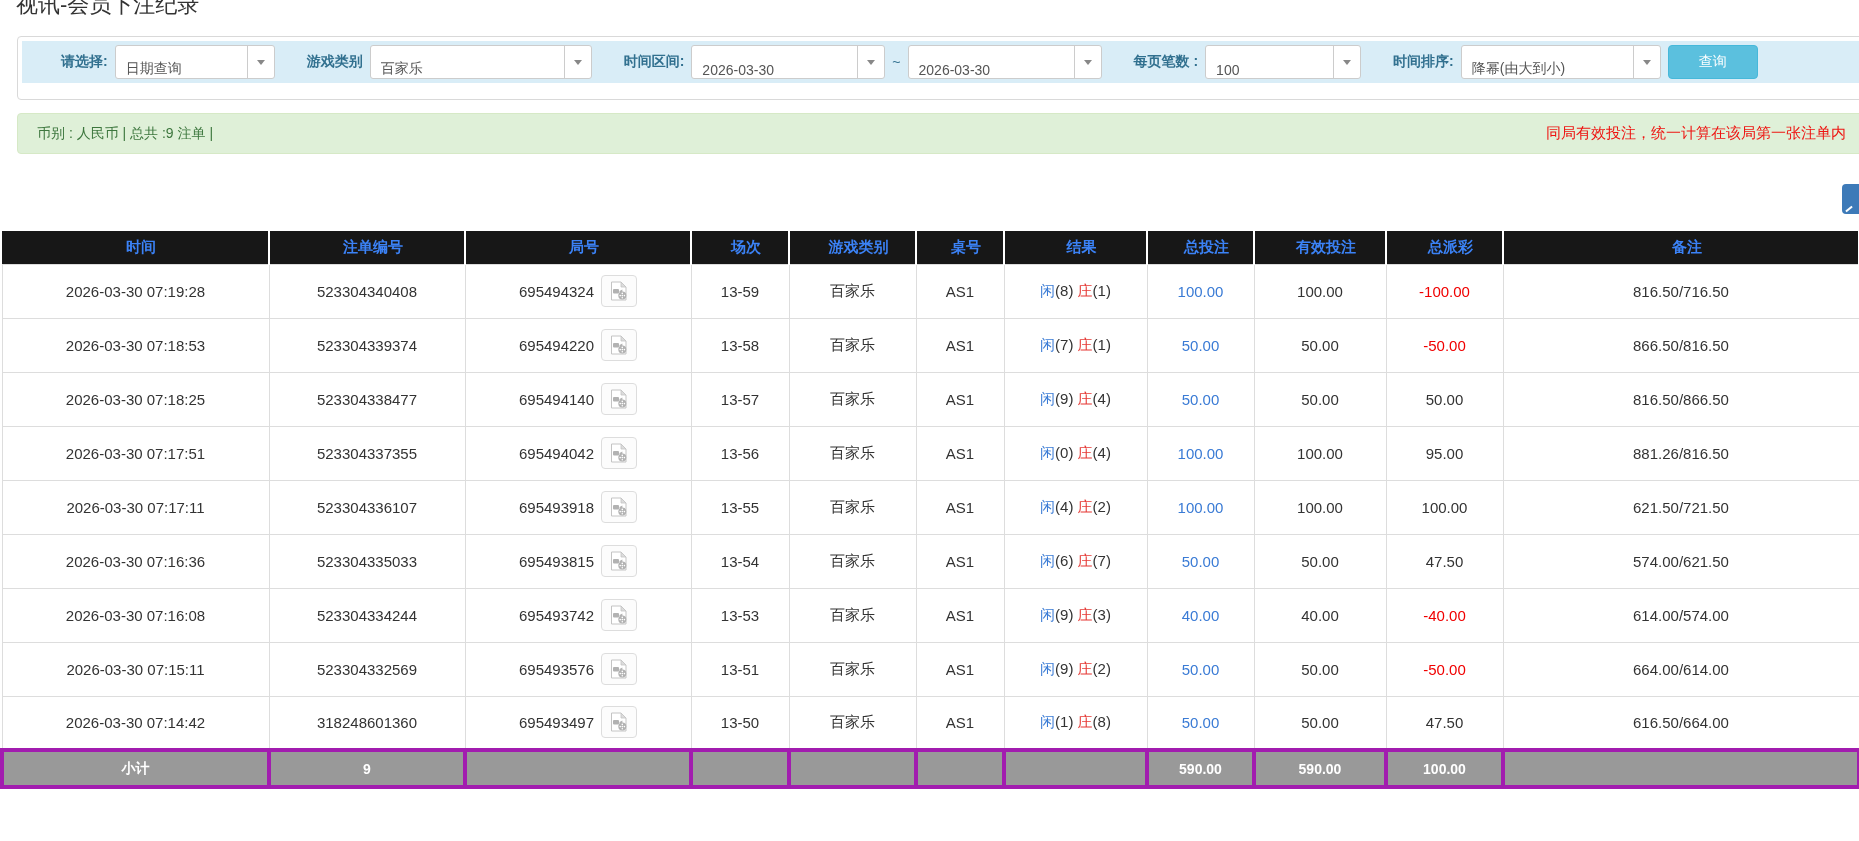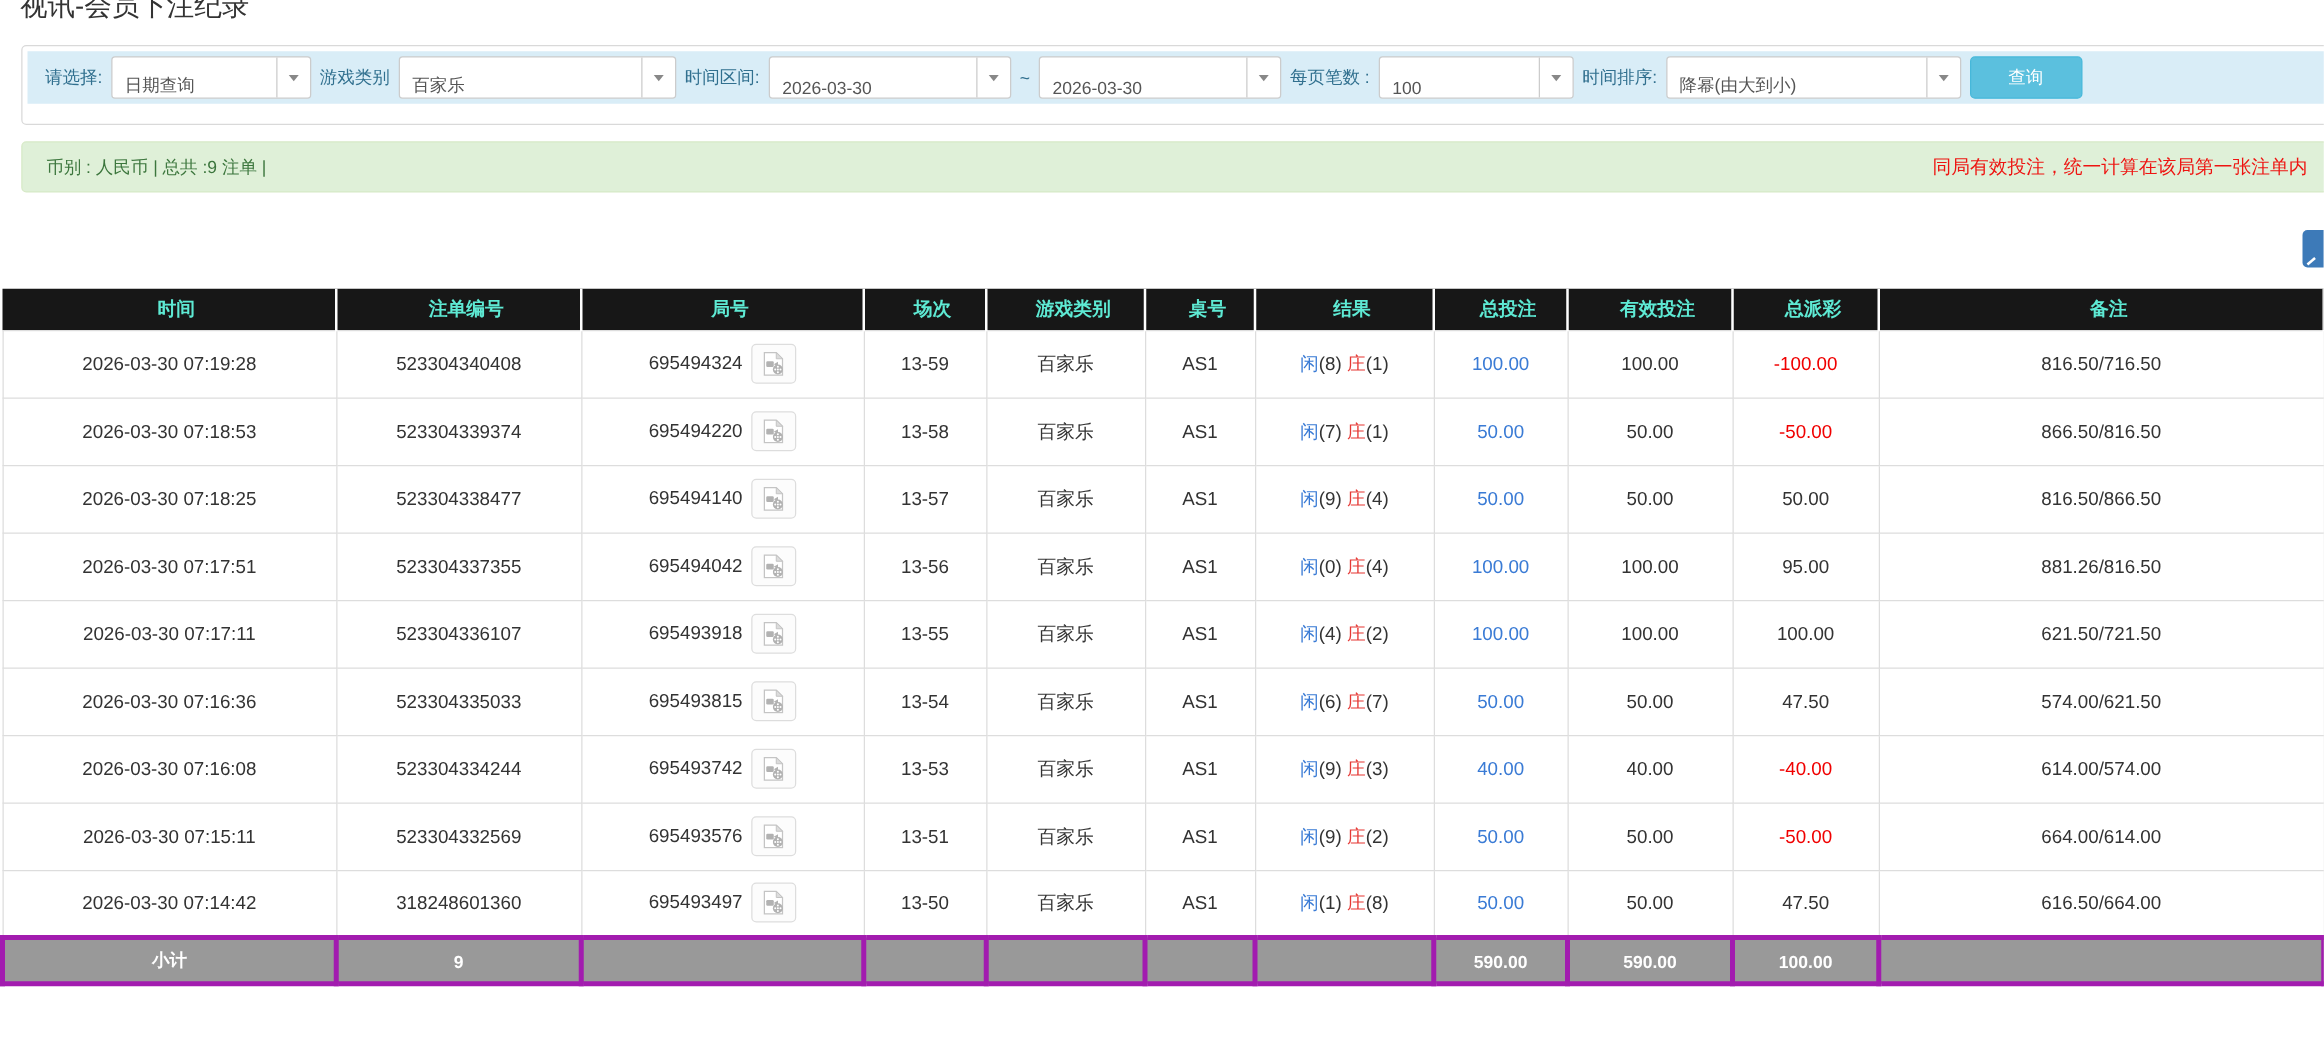--- a/index.html
+++ b/index.html
@@ -7,21 +7,21 @@
     font-family:"Liberation Sans","DejaVu Sans",sans-serif; color:#333; }
   body { position:relative; }
 
   .page-title { position:absolute; top:-10px; left:16px; font-size:22px; color:#333; white-space:nowrap; }
 
   
   .panel { position:absolute; top:36px; left:17px; right:-20px; height:64px;
     border:1px solid #d9d9d9; border-radius:4px; background:#fff; padding:4px; }
   .filter-bar { background:#d9edf7; height:42px; display:flex; align-items:center;
     padding:0 14px; gap:7px; }
-  .flabel { font-weight:normal; color:#31708f; font-size:14px; white-space:nowrap; }
+  .flabel { font-weight:bold; color:#31708f; font-size:14px; white-space:nowrap;margin-left:25px; }
   .sep { color:#31708f; font-size:14px; }
   .select { height:34px; background:#fff; border:1px solid #ccc; border-radius:3px;
     display:flex; align-items:flex-end; font-size:14px; color:#555; cursor:pointer; }
   .select .val { padding:0 10px; flex:1; white-space:nowrap; overflow:hidden; }
   .select .arrow { width:27px; align-self:stretch; border-left:1px solid #ccc;
     display:flex; align-items:center; justify-content:center; }
   .select .arrow::after { content:""; border-left:4px solid transparent;
     border-right:4px solid transparent; border-top:5px solid #888; }
   .btn-search { height:34px; padding:0 30px; background:#5bc0de; border:1px solid #46b8da;
     border-radius:4px; color:#fff; font-size:14px; cursor:pointer; }
@@ -36,21 +36,21 @@
 
   
   .corner-btn { position:absolute; top:184px; right:0; width:17px; height:30px;
     background:#3d7ab8; border-radius:4px 0 0 4px; cursor:pointer; }
   .corner-btn::after { content:""; position:absolute; left:3px; bottom:4px;
     width:8px; height:2px; background:#fff; transform:rotate(-40deg); }
 
   
   table { position:absolute; top:231px; left:0; width:1861px;
     border-collapse:collapse; table-layout:fixed; font-size:15px; }
-  thead th { background:#171717; color:#5eead4; font-weight:bold; height:33px;
+  thead th { background:#171717; color:#3b82f6; font-weight:bold; height:33px;
     border-right:2px solid #fff; text-align:center;padding-left:12px; }
   tbody td { height:54px; text-align:center; border:1px solid #ddd; background:#fff; color:#333; }
   .blue { color:#3a7bd5; text-decoration:none; }
   .red { color:#e53935; }
   td.payout.neg { color:#f00000; }
   .video-btn { display:inline-flex; align-items:center; justify-content:center;
     width:36px; height:32px; background:#fcfcfc; border:1px solid #ddd; border-radius:4px;
     vertical-align:middle; margin-left:7px; cursor:pointer; }
   .round-num { vertical-align:middle; }
   tfoot td { height:37px; background:#999; color:#fff; text-align:center;
@@ -82,21 +82,21 @@
     <div class="select" style="width:194px">
       <span class="val">2026-03-30</span>
       <span class="arrow"></span>
     </div>
     <span class="flabel">每页笔数 :</span>
     <div class="select" style="width:156px">
       <span class="val">100</span>
       <span class="arrow"></span>
     </div>
     <span class="flabel">时间排序:</span>
-    <div class="select" style="width:236px">
+    <div class="select" style="width:200px">
       <span class="val">降幂(由大到小)</span>
       <span class="arrow"></span>
     </div>
     <button class="btn-search">查询</button>
   </div>
 </div>
 
 <div class="summary-bar">
   <span class="currency-info">币别 : 人民币 | 总共 :9 注单 |</span>
   <span class="notice">同局有效投注，统一计算在该局第一张注单内</span>

